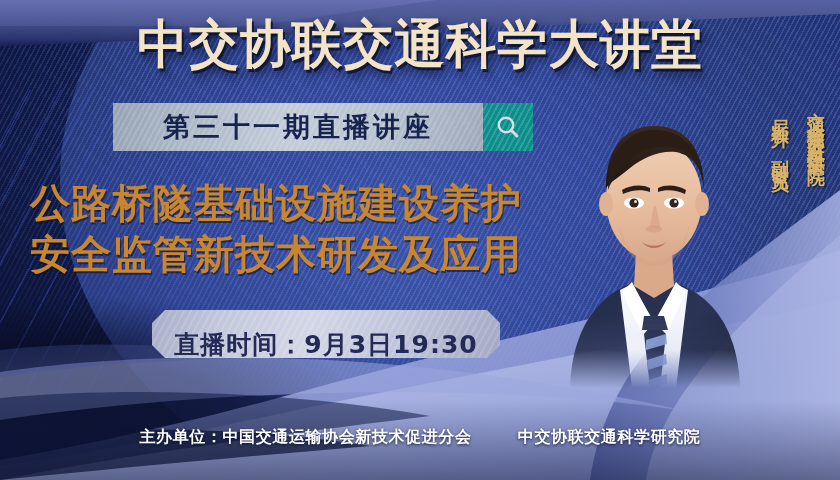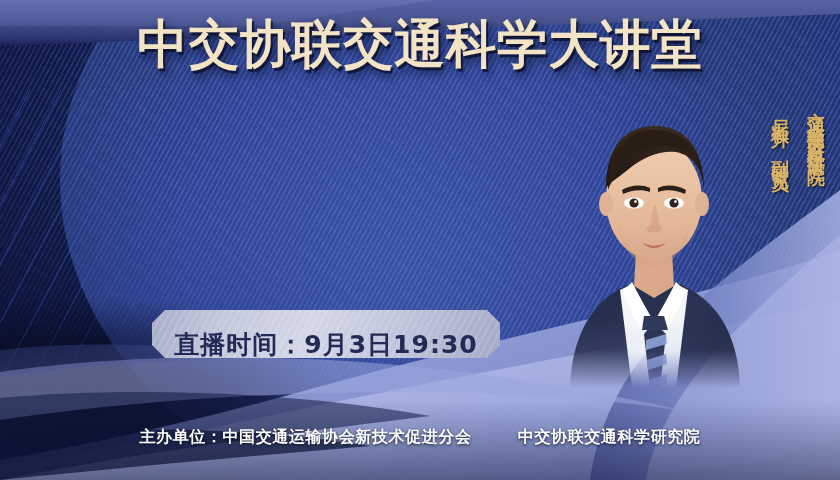--- a/index.html
+++ b/index.html
@@ -323,21 +323,36 @@
 
       <path d="M86,170 C92,175 104,175 110,170 C104,178 92,178 86,170 Z" fill="#b9725f"></path>
 
       <path d="M62,152 C70,178 84,190 98,190 C112,190 126,178 134,152
                C130,178 116,194 98,194 C80,194 66,178 62,152 Z" fill="#d3a084" opacity=".35"></path>
     </svg>
   </div>
 
   <div class="title">中交协联交通科学大讲堂</div>
 
-
+  <div class="subbar">
+    <div class="subbar-plate">
+      <span class="subbar-text">第三十一期直播讲座</span>
+    </div>
+    <div class="subbar-search">
+      <svg width="26" height="26" viewBox="0 0 26 26">
+        <circle cx="11" cy="11" r="7.2" fill="none" stroke="#d6dde4" stroke-width="2.4"></circle>
+        <line x1="16.2" y1="16.2" x2="22" y2="22" stroke="#d6dde4" stroke-width="3" stroke-linecap="round"></line>
+      </svg>
+    </div>
+  </div>
+
+  <div class="topic">
+    <span class="ln">公路桥隧基础设施建设养护</span>
+    <span class="ln">安全监管新技术研发及应用</span>
+  </div>
 
   <div class="timepill">
     <span class="timepill-text">直播时间：9月3日19:30</span>
   </div>
 
   <div class="vtext vtext-org">交通运输部公路科学研究院</div>
   <div class="vtext vtext-name">尼颖升 副研究员</div>
 
   <div class="footer">
     <span>主办单位：中国交通运输协会新技术促进分会</span>

